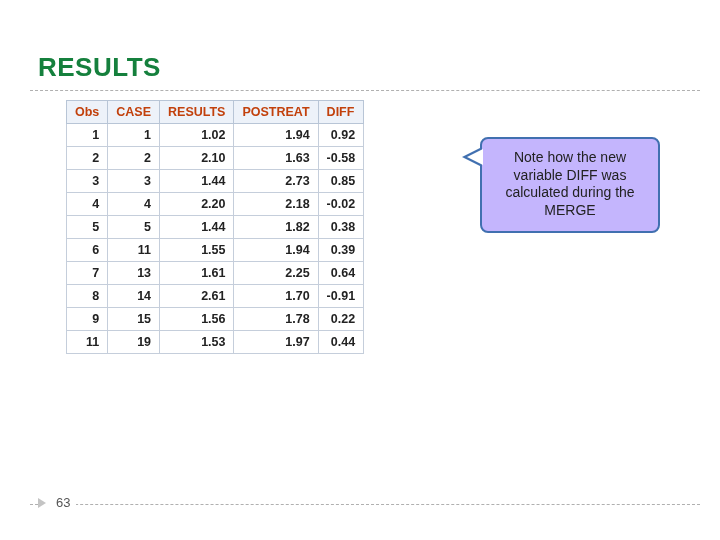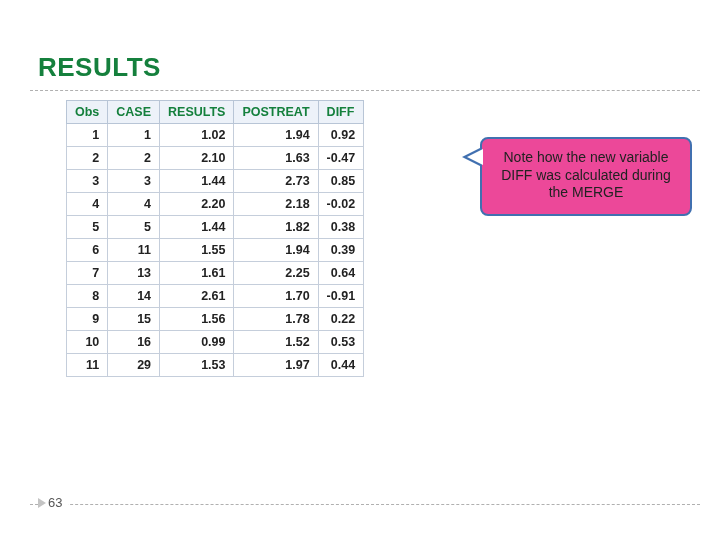--- a/index.html
+++ b/index.html
@@ -33,21 +33,21 @@
     left: 30px;
     right: 20px;
     border-top: 1.5px dashed #b0b0b0;
   }
   .page-num-wrap {
     position: absolute;
     top: 495px;
     left: 38px;
     display: flex;
     align-items: center;
-    gap: 2px;
+    gap: 10px;
     background: #fff;
     padding-right: 6px;
   }
   .page-arrow {
     width: 0; height: 0;
     border-top: 5px solid transparent;
     border-bottom: 5px solid transparent;
     border-left: 8px solid #c4c4c4;
   }
   .page-num {
@@ -58,43 +58,43 @@
     position: absolute;
     top: 100px;
     left: 66px;
   }
   table.data {
     border-collapse: collapse;
     font-size: 12.5px;
   }
   table.data th {
     background: #EDF2F9;
-    color: #15803d;
+    color: #c2410c;
     font-weight: bold;
     border: 1px solid #b8c5d6;
     padding: 4px 8px;
     text-align: left;
   }
   table.data td {
     border: 1px solid #c5cedb;
     padding: 4px 8px;
     color: #222;
     font-weight: bold;
     text-align: right;
     background: #fff;
     min-width: 32px;
   }
   table.data th:nth-child(1){ text-align: right; }
   table.data td:nth-child(1){ text-align: right; }
   .callout {
     position: absolute;
     top: 137px;
     left: 480px;
-    width: 212px;
-    background: #ec4899;
+    width: 180px;
+    background: #c4b5fd;
     border: 2.5px solid #4170B0;
     border-radius: 8px;
     padding: 10px 8px 12px 8px;
     text-align: center;
     font-size: 14px;
     color: #222;
     line-height: 1.25;
   }
   .callout::before {
     content: "";
@@ -140,21 +140,21 @@
           <td>1</td>
           <td>1.02</td>
           <td>1.94</td>
           <td>0.92</td>
         </tr>
         <tr>
           <td>2</td>
           <td>2</td>
           <td>2.10</td>
           <td>1.63</td>
-          <td>-0.47</td>
+          <td>-0.58</td>
         </tr>
         <tr>
           <td>3</td>
           <td>3</td>
           <td>1.44</td>
           <td>2.73</td>
           <td>0.85</td>
         </tr>
         <tr>
           <td>4</td>
@@ -192,29 +192,22 @@
           <td>-0.91</td>
         </tr>
         <tr>
           <td>9</td>
           <td>15</td>
           <td>1.56</td>
           <td>1.78</td>
           <td>0.22</td>
         </tr>
         <tr>
-          <td>10</td>
-          <td>16</td>
-          <td>0.99</td>
-          <td>1.52</td>
-          <td>0.53</td>
-        </tr>
-        <tr>
           <td>11</td>
-          <td>29</td>
+          <td>19</td>
           <td>1.53</td>
           <td>1.97</td>
           <td>0.44</td>
         </tr>
       </tbody>
   </table>
 </div>
 
 <div class="callout">Note how the new variable DIFF was calculated during the MERGE</div>
 

